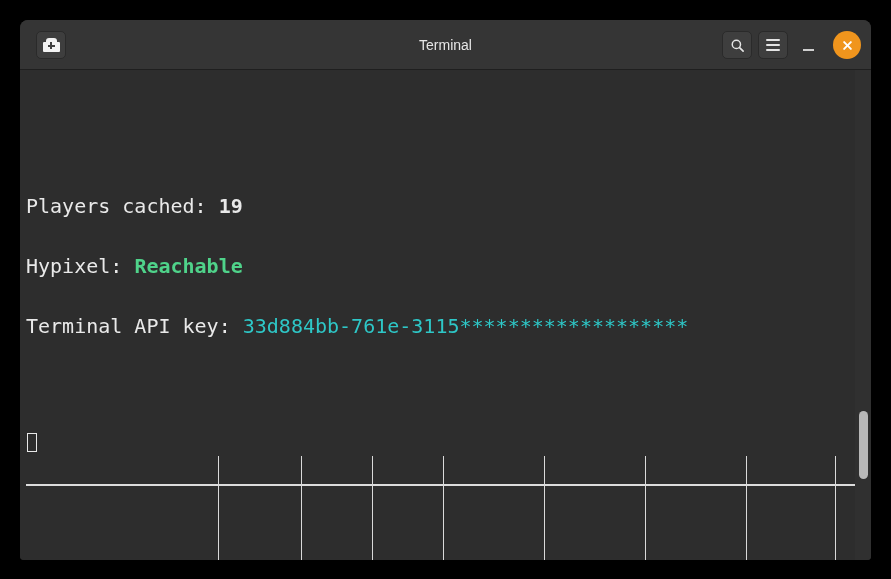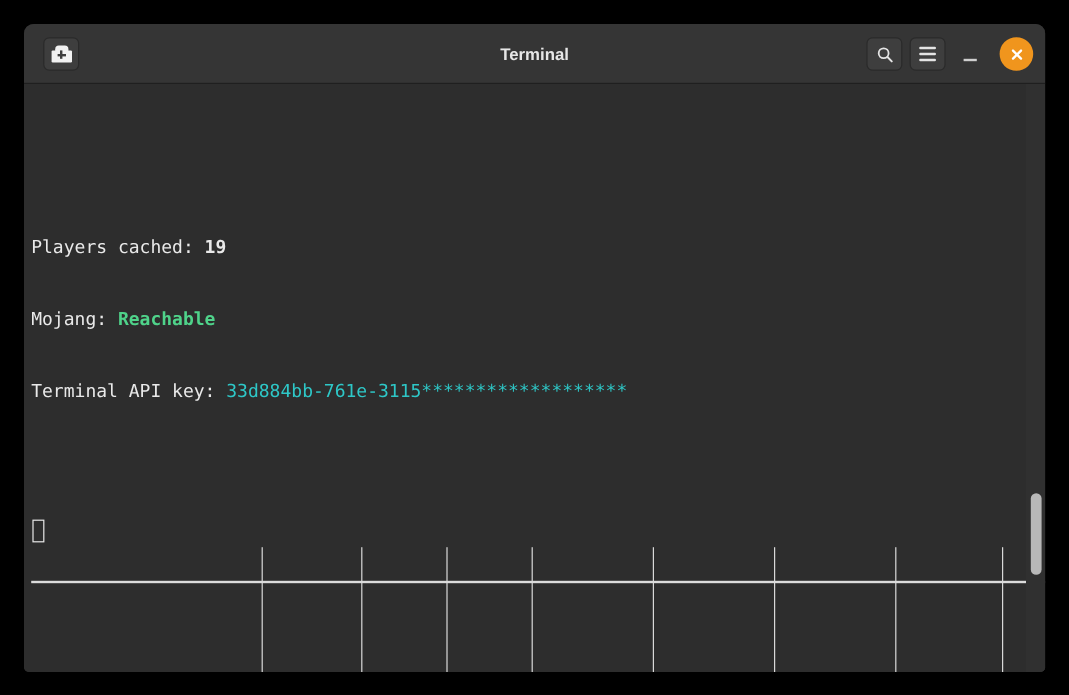--- a/index.html
+++ b/index.html
@@ -31,21 +31,21 @@
     border-bottom: 1px solid #1f1f1f;
   }
   #title-text {
     position: absolute;
     left: 0; right: 0; top: 0;
     line-height: 50px;
     text-align: center;
     color: #e6e6e6;
     font-family: "Liberation Sans", sans-serif;
     font-size: 14px;
-    font-weight: bold;
+    font-weight: normal;
     pointer-events: none;
   }
   .tb-btn {
     position: absolute;
     top: 11px;
     width: 30px; height: 28px;
     background: #3e3e3e;
     border: 1px solid #2a2a2a;
     border-radius: 5px;
     display: flex;
@@ -113,21 +113,21 @@
   }
 
   
   #term {
     position: relative;
     height: 490px;
     background: #2d2d2d;
     padding: 6px 0 0 6px;
     overflow: hidden;
     font-family: "DejaVu Sans Mono", monospace;
-    font-size: 15px;
+    font-size: 20px;
     line-height: 20px;
     color: #e3e3e3;
     white-space: pre;
     cursor: text;
   }
   .line { height: 20px; }
   .b   { font-weight: bold; }
   .white { color: #e9e9e9; }
   .green { color: #4fd38a; }
   .cyan  { color: #2ec7c7; }
@@ -214,21 +214,21 @@
         <line x1="10.6" y1="3.4" x2="3.4" y2="10.6" stroke="#ffffff" stroke-width="2.1" stroke-linecap="round"></line>
       </svg>
     </div>
   </div>
 
   <div id="term">
 
     
     <div>
       <div class="line"><span class="white">Players cached:</span> <span class="white b">19</span></div>
-      <div class="line"><span class="white">Mojang:</span> <span class="green b">Reachable</span></div>
+      <div class="line"><span class="white">Hypixel:</span> <span class="green b">Reachable</span></div>
       <div class="line"><span class="white">Terminal API key:</span> <span class="cyan">33d884bb-761e-3115*******************</span></div>
     </div>
 
     
     <div id="table">
       <div class="trow">
         
       </div>
       
       

